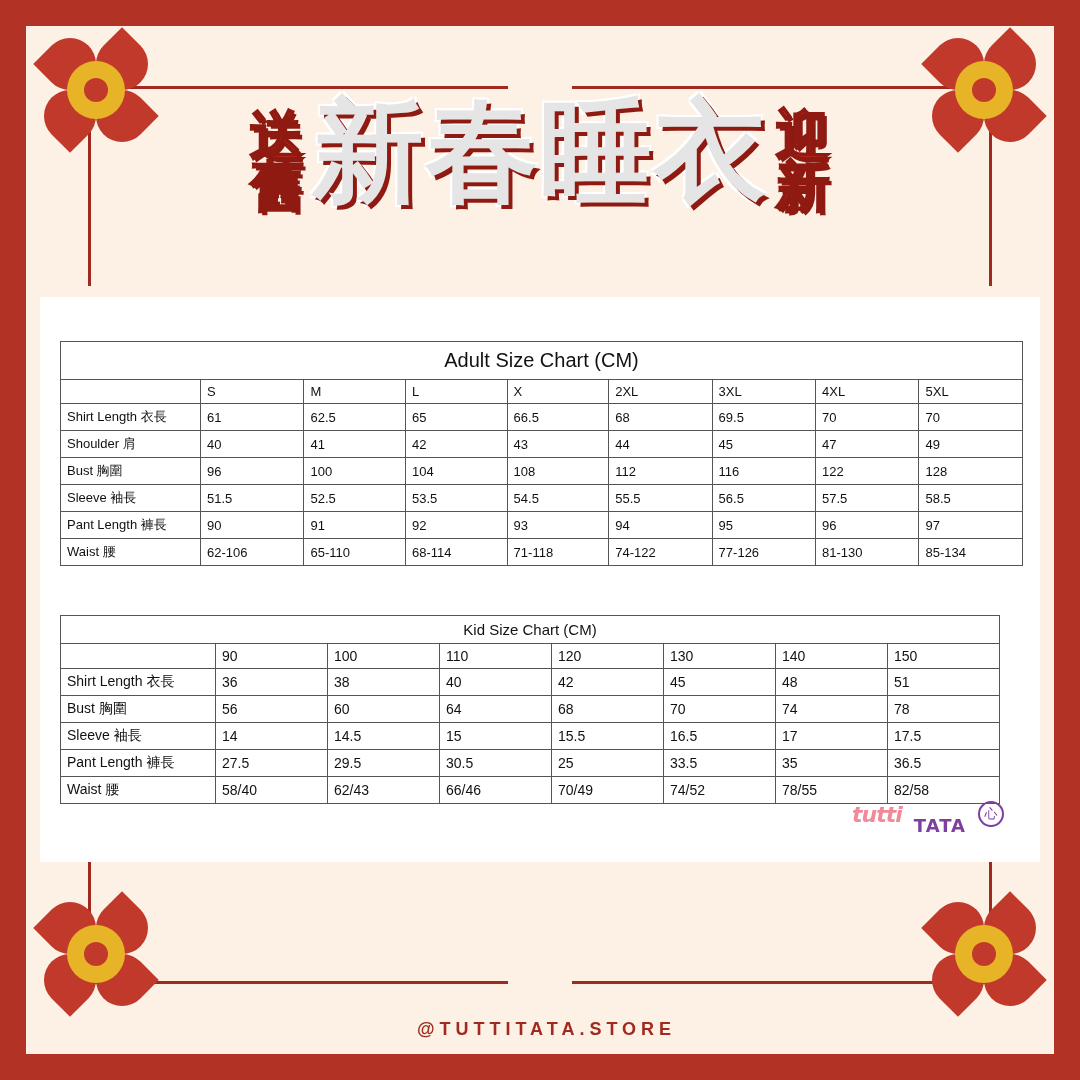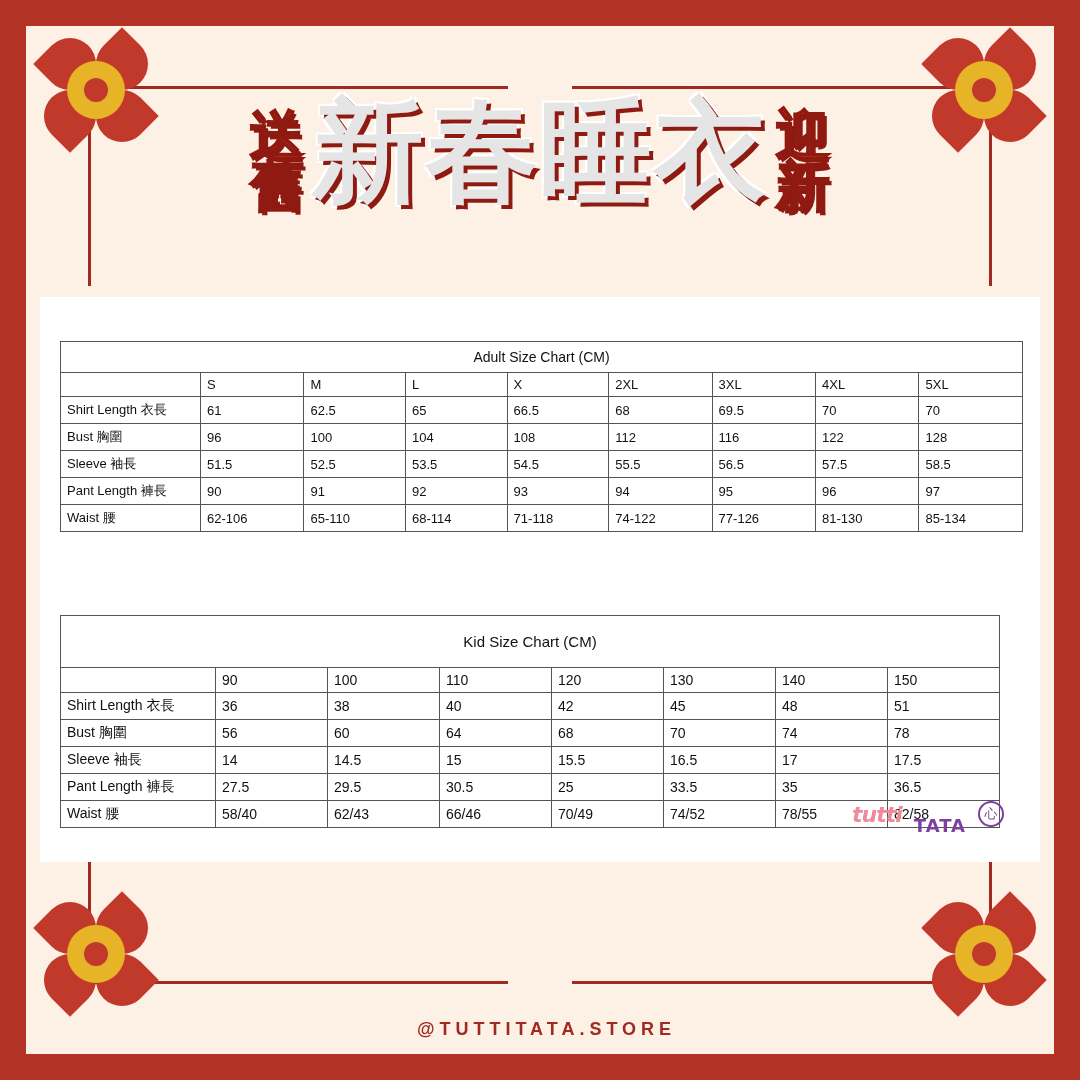--- a/index.html
+++ b/index.html
@@ -126,27 +126,27 @@
     border: 1px solid #555;
     padding: 4px 6px;
     text-align: left;
     font-weight: normal;
     white-space: nowrap;
   }
   caption, .tbl-title {
     border: 1px solid #555;
     border-bottom: none;
     text-align: center;
-    font-size: 14px;
+    font-size: 20px;
     padding: 7px 16px;
     color: #111;
   }
   .adult table td { height: 23px; }
   .kid table td { height: 25px; font-size: 14px; }
-  .kid .tbl-title { font-size: 15px; padding: 17px 0; }
+  .kid .tbl-title { font-size: 15px; padding: 5px 0; }
   .rowhead { width: 140px; }
   .kid .rowhead { width: 155px; }
 
   
   .brand {
     position: absolute;
     right: 36px; bottom: 26px;
     display: flex;
     align-items: center;
     gap: 12px;
@@ -262,20 +262,31 @@
               <td>61</td>
               <td>62.5</td>
               <td>65</td>
               <td>66.5</td>
               <td>68</td>
               <td>69.5</td>
               <td>70</td>
               <td>70</td>
             </tr>
             <tr>
+              <td class="rowhead">Shoulder 肩</td>
+              <td>40</td>
+              <td>41</td>
+              <td>42</td>
+              <td>43</td>
+              <td>44</td>
+              <td>45</td>
+              <td>47</td>
+              <td>49</td>
+            </tr>
+            <tr>
               <td class="rowhead">Bust 胸圍</td>
               <td>96</td>
               <td>100</td>
               <td>104</td>
               <td>108</td>
               <td>112</td>
               <td>116</td>
               <td>122</td>
               <td>128</td>
             </tr>

